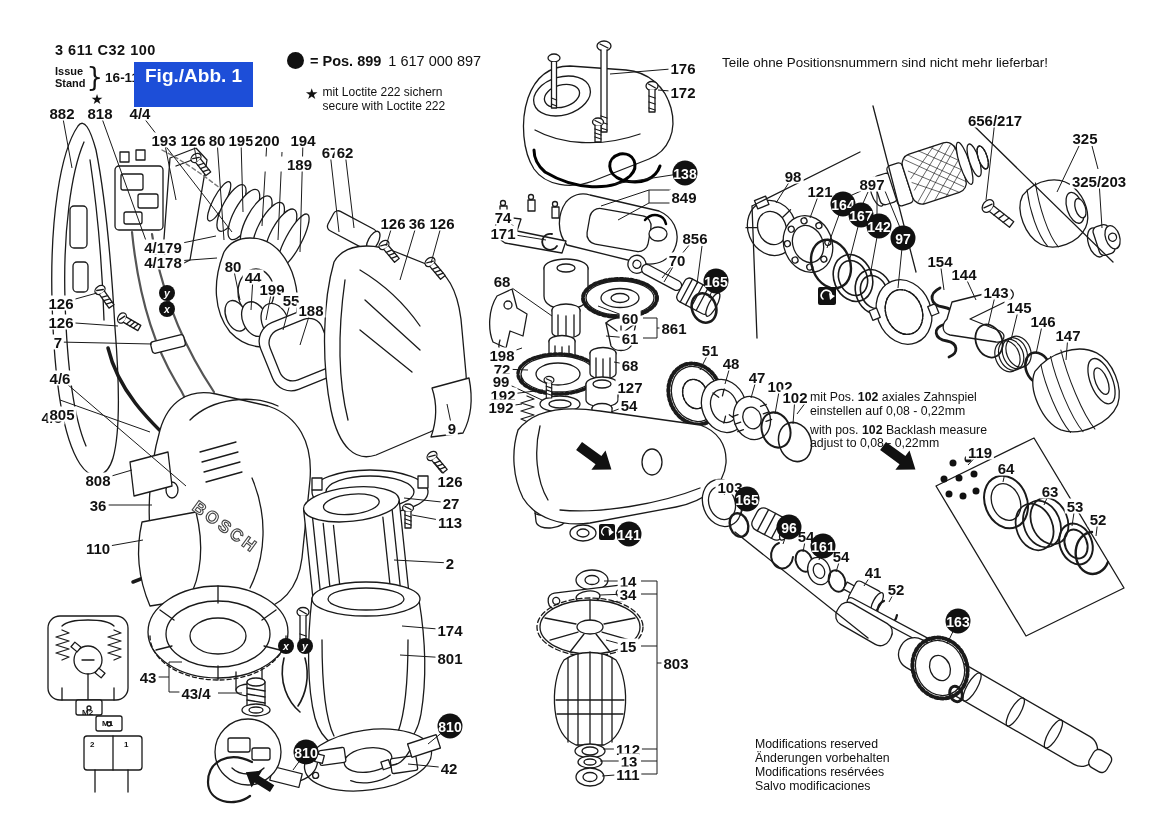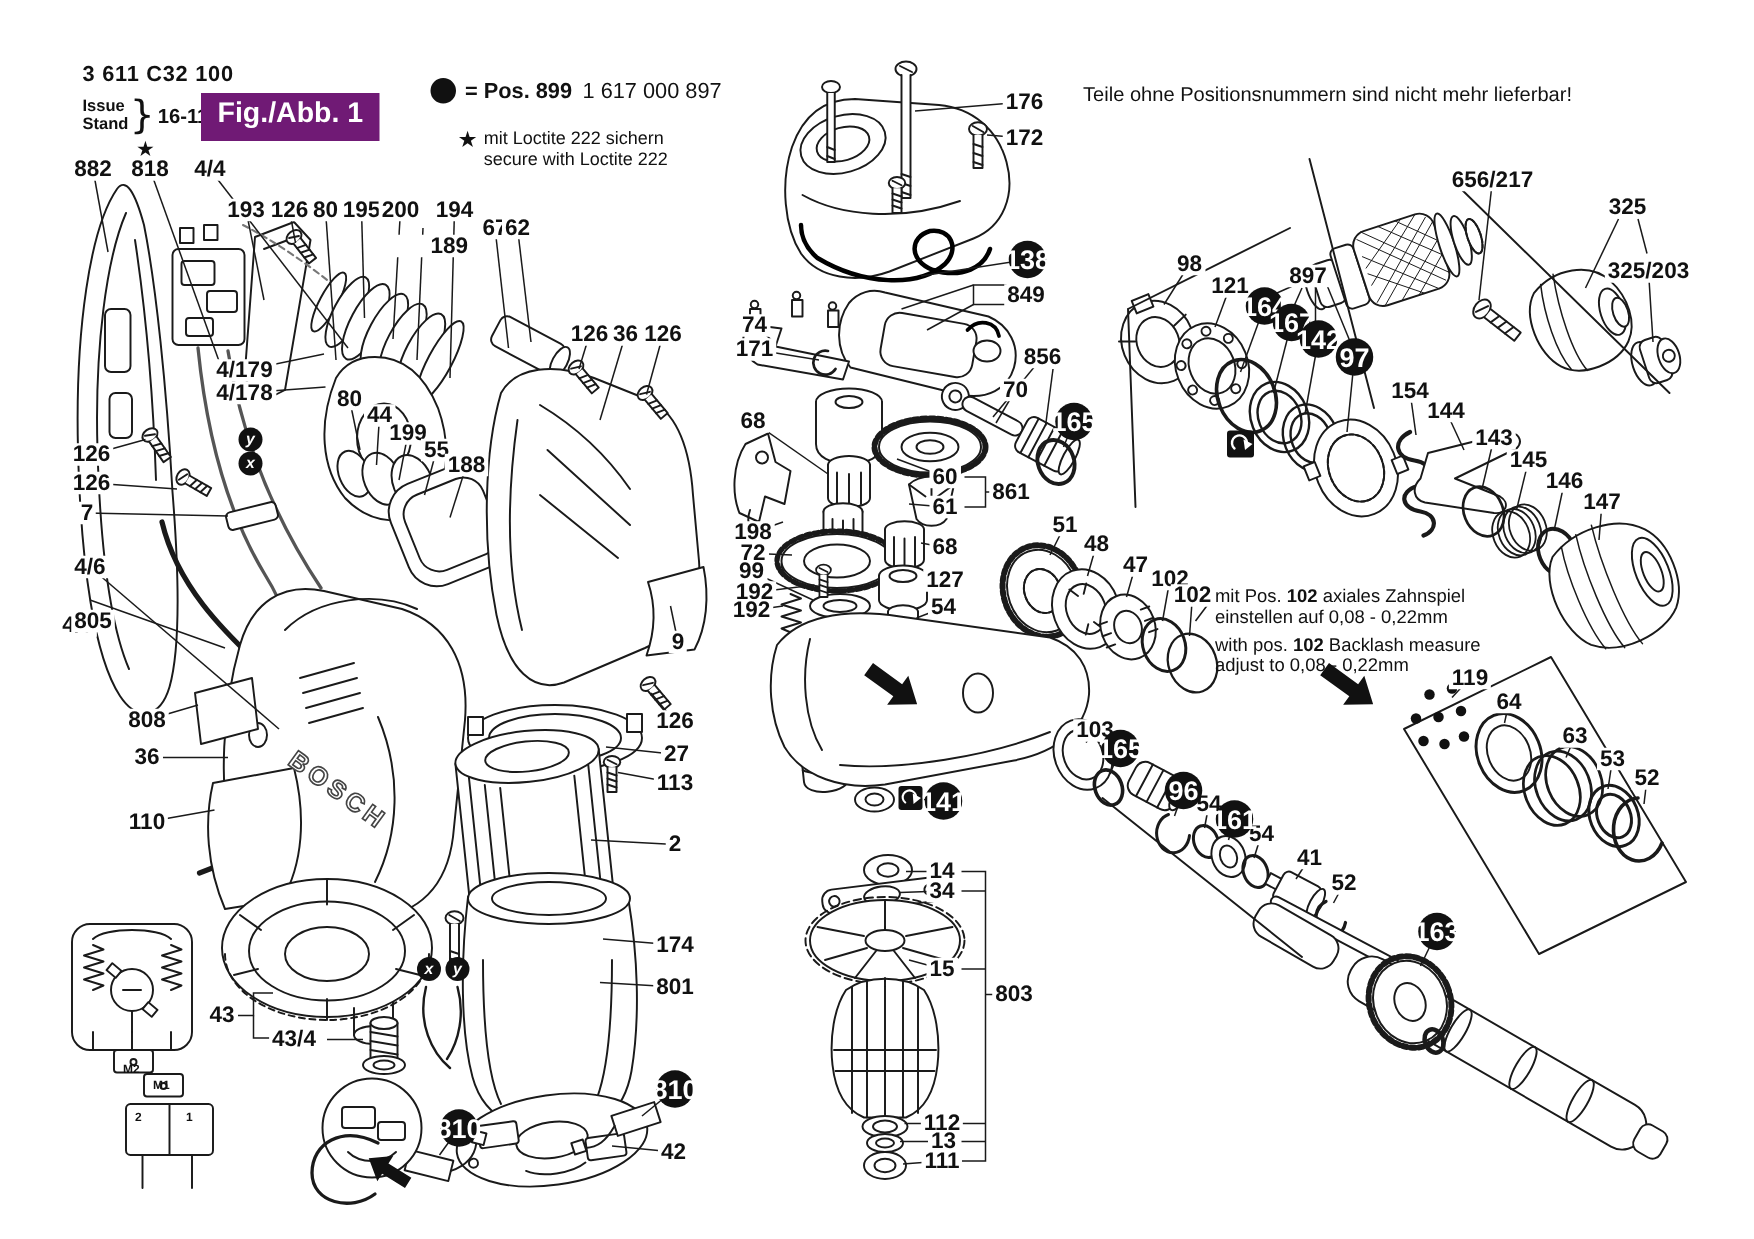--- a/index.html
+++ b/index.html
@@ -3,34 +3,34 @@
 <meta charset="utf-8">
 <style>
   html,body{margin:0;padding:0;background:#fff;}
   #canvas{position:relative;width:1169px;height:826px;background:#ffffff;overflow:hidden;
           font-family:"Liberation Sans","DejaVu Sans",sans-serif;color:#111;}
   #art-svg{position:absolute;left:0;top:0;z-index:0;}
   #labels-layer{position:absolute;left:0;top:0;width:100%;height:100%;z-index:3;pointer-events:none;}
   .lbl{position:absolute;transform:translate(-50%,-50%);font-weight:bold;font-size:15px;line-height:1;
        white-space:nowrap;background:#fff;padding:0 2px;color:#111;}
   .clbl{position:absolute;transform:translate(-50%,-50%);width:25px;height:25px;border-radius:50%;
-        background:#111;color:#fff;font-weight:bold;font-size:18px;display:flex;align-items:center;
+        background:#111;color:#fff;font-weight:bold;font-size:14px;display:flex;align-items:center;
         justify-content:center;line-height:1;}
   .llbl{position:absolute;transform:translate(-50%,-50%);width:16px;height:16px;border-radius:50%;
         background:#111;color:#fff;font-weight:bold;font-style:italic;font-size:10.5px;display:flex;
         align-items:center;justify-content:center;line-height:1;}
   .starmark{position:absolute;transform:translate(-50%,-50%);font-size:14px;color:#111;background:#fff;line-height:1;}
   .hdr{position:absolute;z-index:4;}
   #doc-number{left:55px;top:42px;font-size:14.5px;font-weight:bold;letter-spacing:0.5px;}
   #issue-block{left:55px;top:62px;display:flex;align-items:center;}
   #issue-block .istk{font-size:11px;font-weight:bold;line-height:1.1;}
   #issue-block .brace{font-size:26px;font-weight:normal;margin:0 2px 0 1px;font-family:"DejaVu Sans",sans-serif;}
   #issue-block .idate{font-size:13.5px;font-weight:bold;}
-  #fig-box{left:134px;top:62px;background:#701a75;color:#fff;font-size:19px;font-weight:bold;
-           padding:3px 11px 7px 11px;}
+  #fig-box{left:134px;top:62px;background:#1d4ed8;color:#fff;font-size:19px;font-weight:bold;
+           padding:3px 11px 20px 11px;}
   #legend{left:287px;top:52px;display:flex;align-items:center;font-size:14.5px;}
   #legend .dot{width:17px;height:17px;border-radius:50%;background:#111;margin-right:6px;}
   #legend .peq{font-weight:bold;margin-right:7px;}
   #loctite{left:305px;top:85px;display:flex;font-size:12px;line-height:1.18;}
   #loctite .star{font-size:15px;margin-right:4px;}
   #notice{left:722px;top:55px;font-size:13.4px;line-height:1.2;}
   #backlash{left:810px;top:391px;font-size:12.3px;line-height:1.12;width:178px;}
   #backlash .gap{height:5px;}
   #footer-note{left:755px;top:737px;font-size:12.3px;line-height:1.14;}
   #brand-logo{position:absolute;left:200px;top:497px;z-index:2;font-weight:bold;font-size:17px;
@@ -727,20 +727,26 @@
   <div class="hdr" id="notice">
     <div>Teile ohne Positionsnummern sind nicht mehr lieferbar!</div>
   </div>
   <div class="hdr" id="backlash">
     <div><span>mit Pos. </span><b>102</b><span> axiales Zahnspiel</span></div>
     <div>einstellen auf 0,08 - 0,22mm</div>
     <div class="gap"></div>
     <div><span>with pos. </span><b>102</b><span> Backlash measure</span></div>
     <div>adjust to 0,08 - 0,22mm</div>
   </div>
+  <div class="hdr" id="footer-note">
+    <div>Modifications reserved</div>
+    <div>Änderungen vorbehalten</div>
+    <div>Modifications resérvées</div>
+    <div>Salvo modificaciones</div>
+  </div>
 
   <div class="wlbl" style="left:82px;top:709px">M2</div>
   <div class="wlbl" style="left:102px;top:720px">M1</div>
   <div class="wlbl" style="left:90px;top:741px">2</div>
   <div class="wlbl" style="left:124px;top:741px">1</div>
 
   <div id="labels-layer">
       <div class="lbl" style="left: 62px; top: 113px;">882</div>
       <div class="lbl" style="left: 100px; top: 113px;">818</div>
       <div class="lbl" style="left: 140px; top: 113px;">4/4</div>

